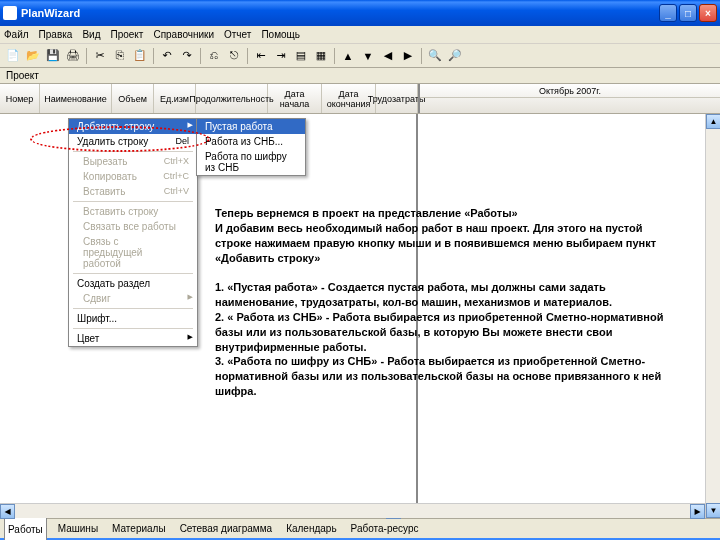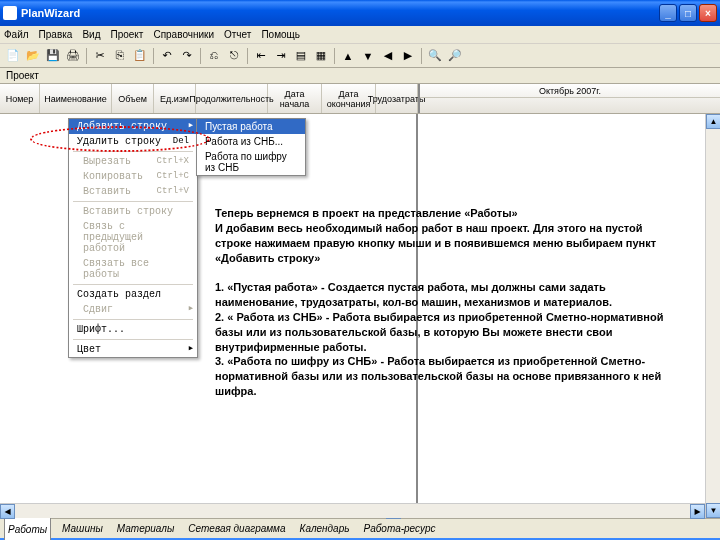--- a/index.html
+++ b/index.html
@@ -29,36 +29,36 @@
   .right-days { display:flex; height:16px; }
   .dayh { flex:1; border-right:1px solid #c9c6ba; font-size:7px; text-align:center; line-height:16px; }
   
   .workspace { position:relative; background:#fff; height: 404px; display:flex; }
   .ws-left { width: 418px; border-right:2px solid #888; position:relative; }
   .ws-right { flex:1; }
   
   .oval { position:absolute; left:30px; top:12px; width: 180px; height: 26px; border: 2px dotted #d00; border-radius: 50%; pointer-events:none; z-index:5; }
   
   .ctxmenu { position:absolute; left:68px; top:4px; background:#fff; border:1px solid #888; width: 130px; box-shadow: 2px 2px 3px rgba(0,0,0,.3); z-index:3; font-size:10px; }
-  .ctxmenu .mi { padding: 2px 18px 2px 8px; position:relative;font-family:Liberation Mono, monospace; }
+  .ctxmenu .mi { padding: 2px 18px 2px 8px; position:relative; }
   .ctxmenu .mi.hl { background:#316ac5; color:#fff; }
   .ctxmenu .mi.disabled { color:#aca899;margin-left:6px; }
   .ctxmenu .sep { height:1px; background:#d4d0c8; margin:2px 4px; }
   .ctxmenu .arrow::after { content:"▶"; position:absolute; right:4px; font-size:7px; }
   .ctxmenu .sc { position:absolute; right:8px; font-size:9px; }
   
   .submenu { position:absolute; left:196px; top:4px; background:#fff; border:1px solid #888; width: 110px; box-shadow: 2px 2px 3px rgba(0,0,0,.3); z-index:4; font-size:10px; }
   .submenu .mi { padding: 2px 8px; }
   .submenu .mi.hl { background:#316ac5; color:#fff; }
   
   .instruction { position:absolute; left:215px; top:92px; width: 450px; font-size:11px; line-height:1.35; z-index:2; }
   .instruction b { font-weight:bold; }
   
   .bottom-tabs { background:#ece9d8; height: 20px; display:flex; align-items:center; padding: 0 4px; gap: 8px; font-size:10px; border-top:1px solid #aca899; }
-  .bottom-tabs .tab { padding:7px 3px;font-style:italic; }
+  .bottom-tabs .tab { padding:7px 3px; }
   .bottom-tabs .tab.active { background:#fff; border:1px solid #888; border-bottom:none; }
   
   .statusbar { background: linear-gradient(#3d8bff,#0058e6); height: 22px; }
   
   .scroll-v { position:absolute; right:0; top:0; bottom:0; width:15px; background:#f0ede5; border-left:1px solid #ccc; }
   .scroll-h { position:absolute; left:0; right:15px; bottom:0; height:15px; background:#f0ede5; border-top:1px solid #ccc; }
   .scroll-btn { width:15px; height:15px; background:linear-gradient(#cfe6ff,#95c0f0); border:1px solid #6a8fc0; display:flex; align-items:center; justify-content:center; font-size:8px; }
   .scroll-v .sb-top { position:absolute; top:0; }
   .scroll-v .sb-bot { position:absolute; bottom:0; }
   .scroll-h .sb-l { position:absolute; left:0; }
@@ -172,22 +172,22 @@
 
     <div class="ctxmenu">
       <div class="mi hl arrow">Добавить строку</div>
       <div class="mi"><span>Удалить строку</span><span class="sc">Del</span></div>
       <div class="sep"></div>
       <div class="mi disabled"><span>Вырезать</span><span class="sc">Ctrl+X</span></div>
       <div class="mi disabled"><span>Копировать</span><span class="sc">Ctrl+C</span></div>
       <div class="mi disabled"><span>Вставить</span><span class="sc">Ctrl+V</span></div>
       <div class="sep"></div>
       <div class="mi disabled">Вставить строку</div>
+      <div class="mi disabled">Связать все работы</div>
       <div class="mi disabled">Связь с предыдущей работой</div>
-      <div class="mi disabled">Связать все работы</div>
       <div class="sep"></div>
       <div class="mi">Создать раздел</div>
       <div class="mi disabled arrow">Сдвиг</div>
       <div class="sep"></div>
       <div class="mi">Шрифт...</div>
       <div class="sep"></div>
       <div class="mi arrow">Цвет</div>
     </div>
 
     <div class="submenu">

